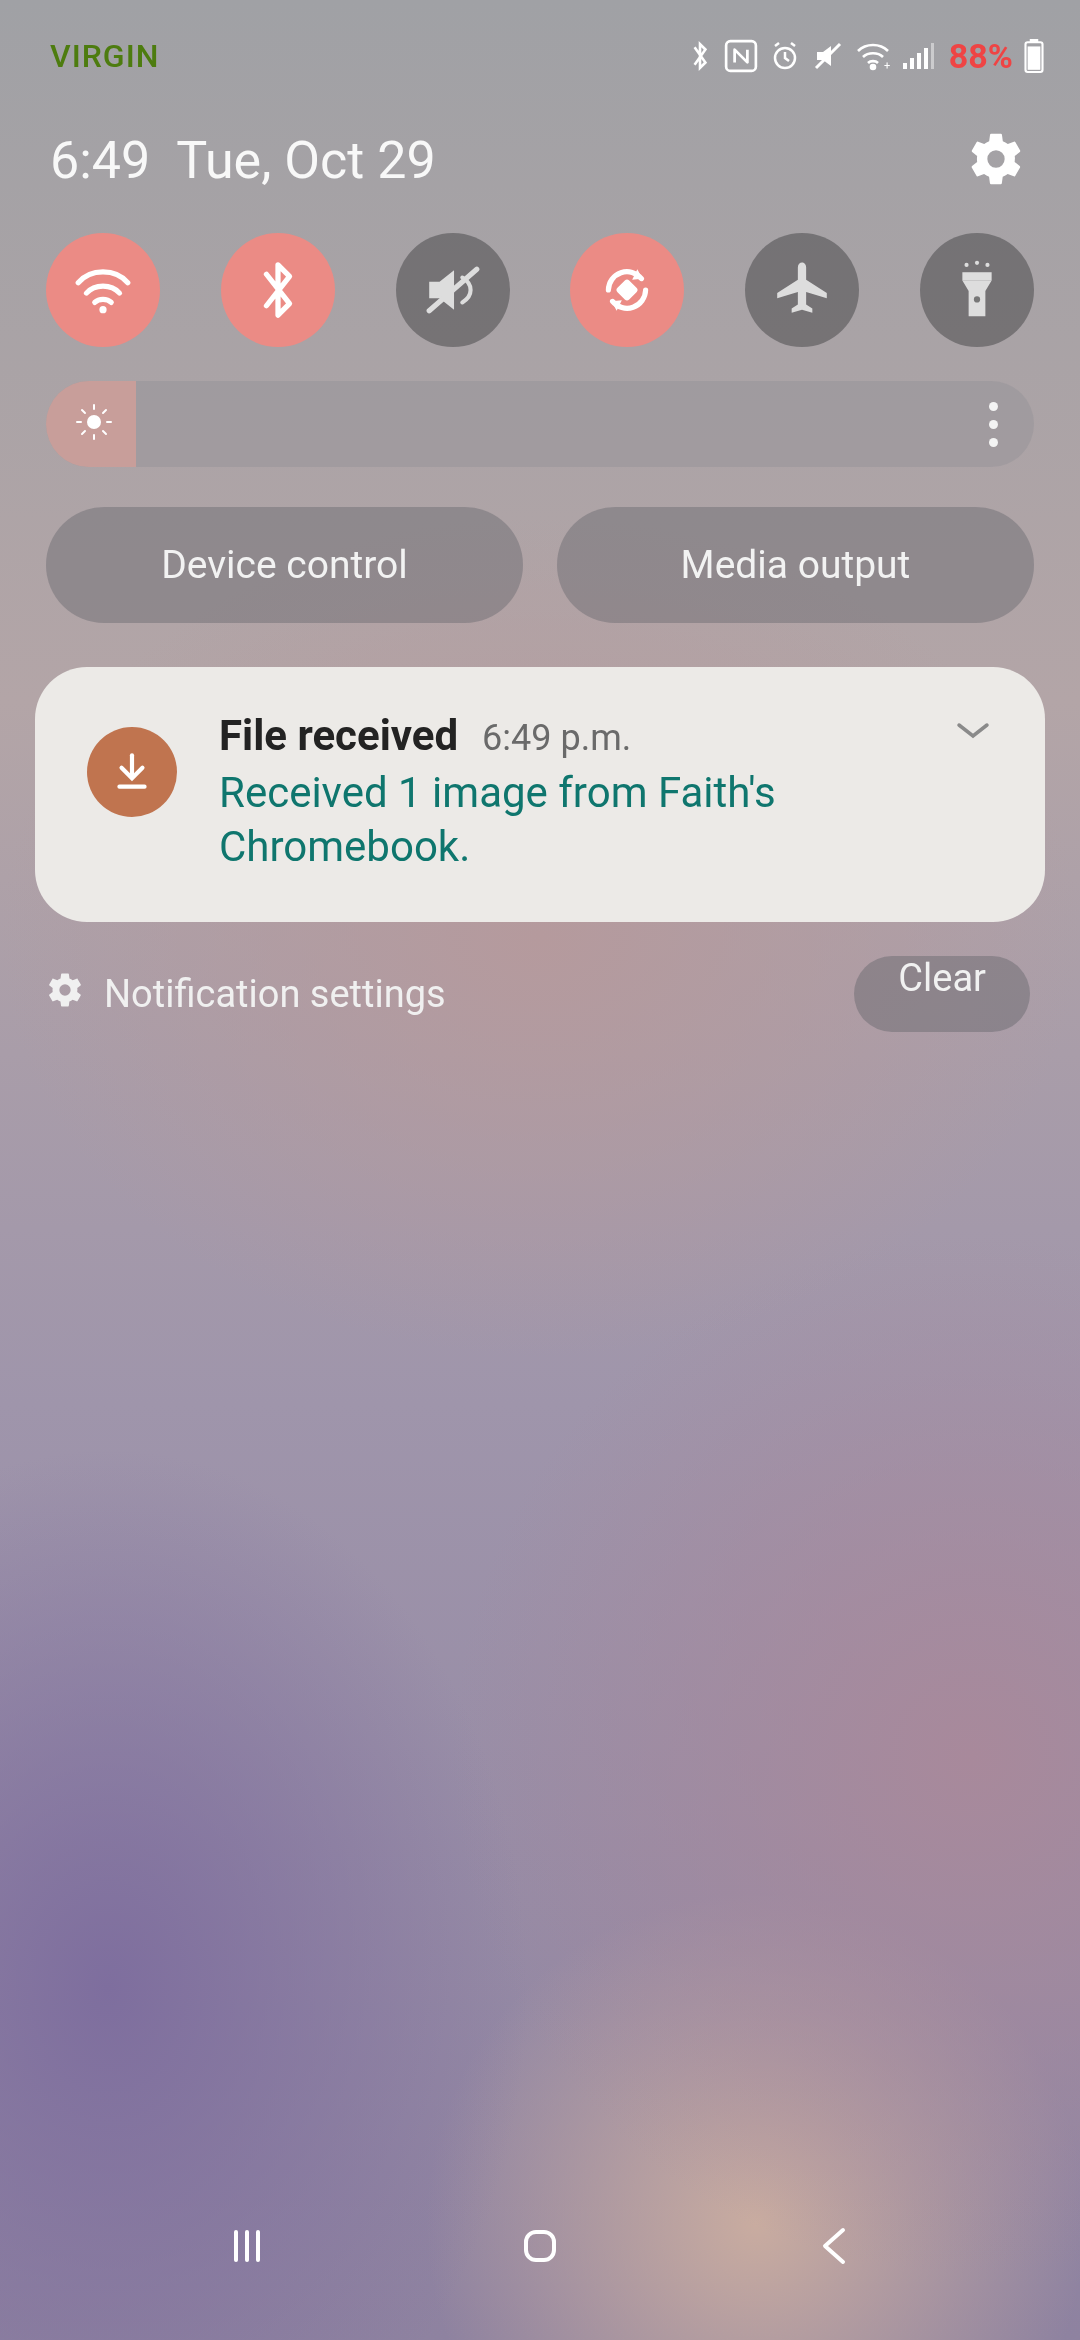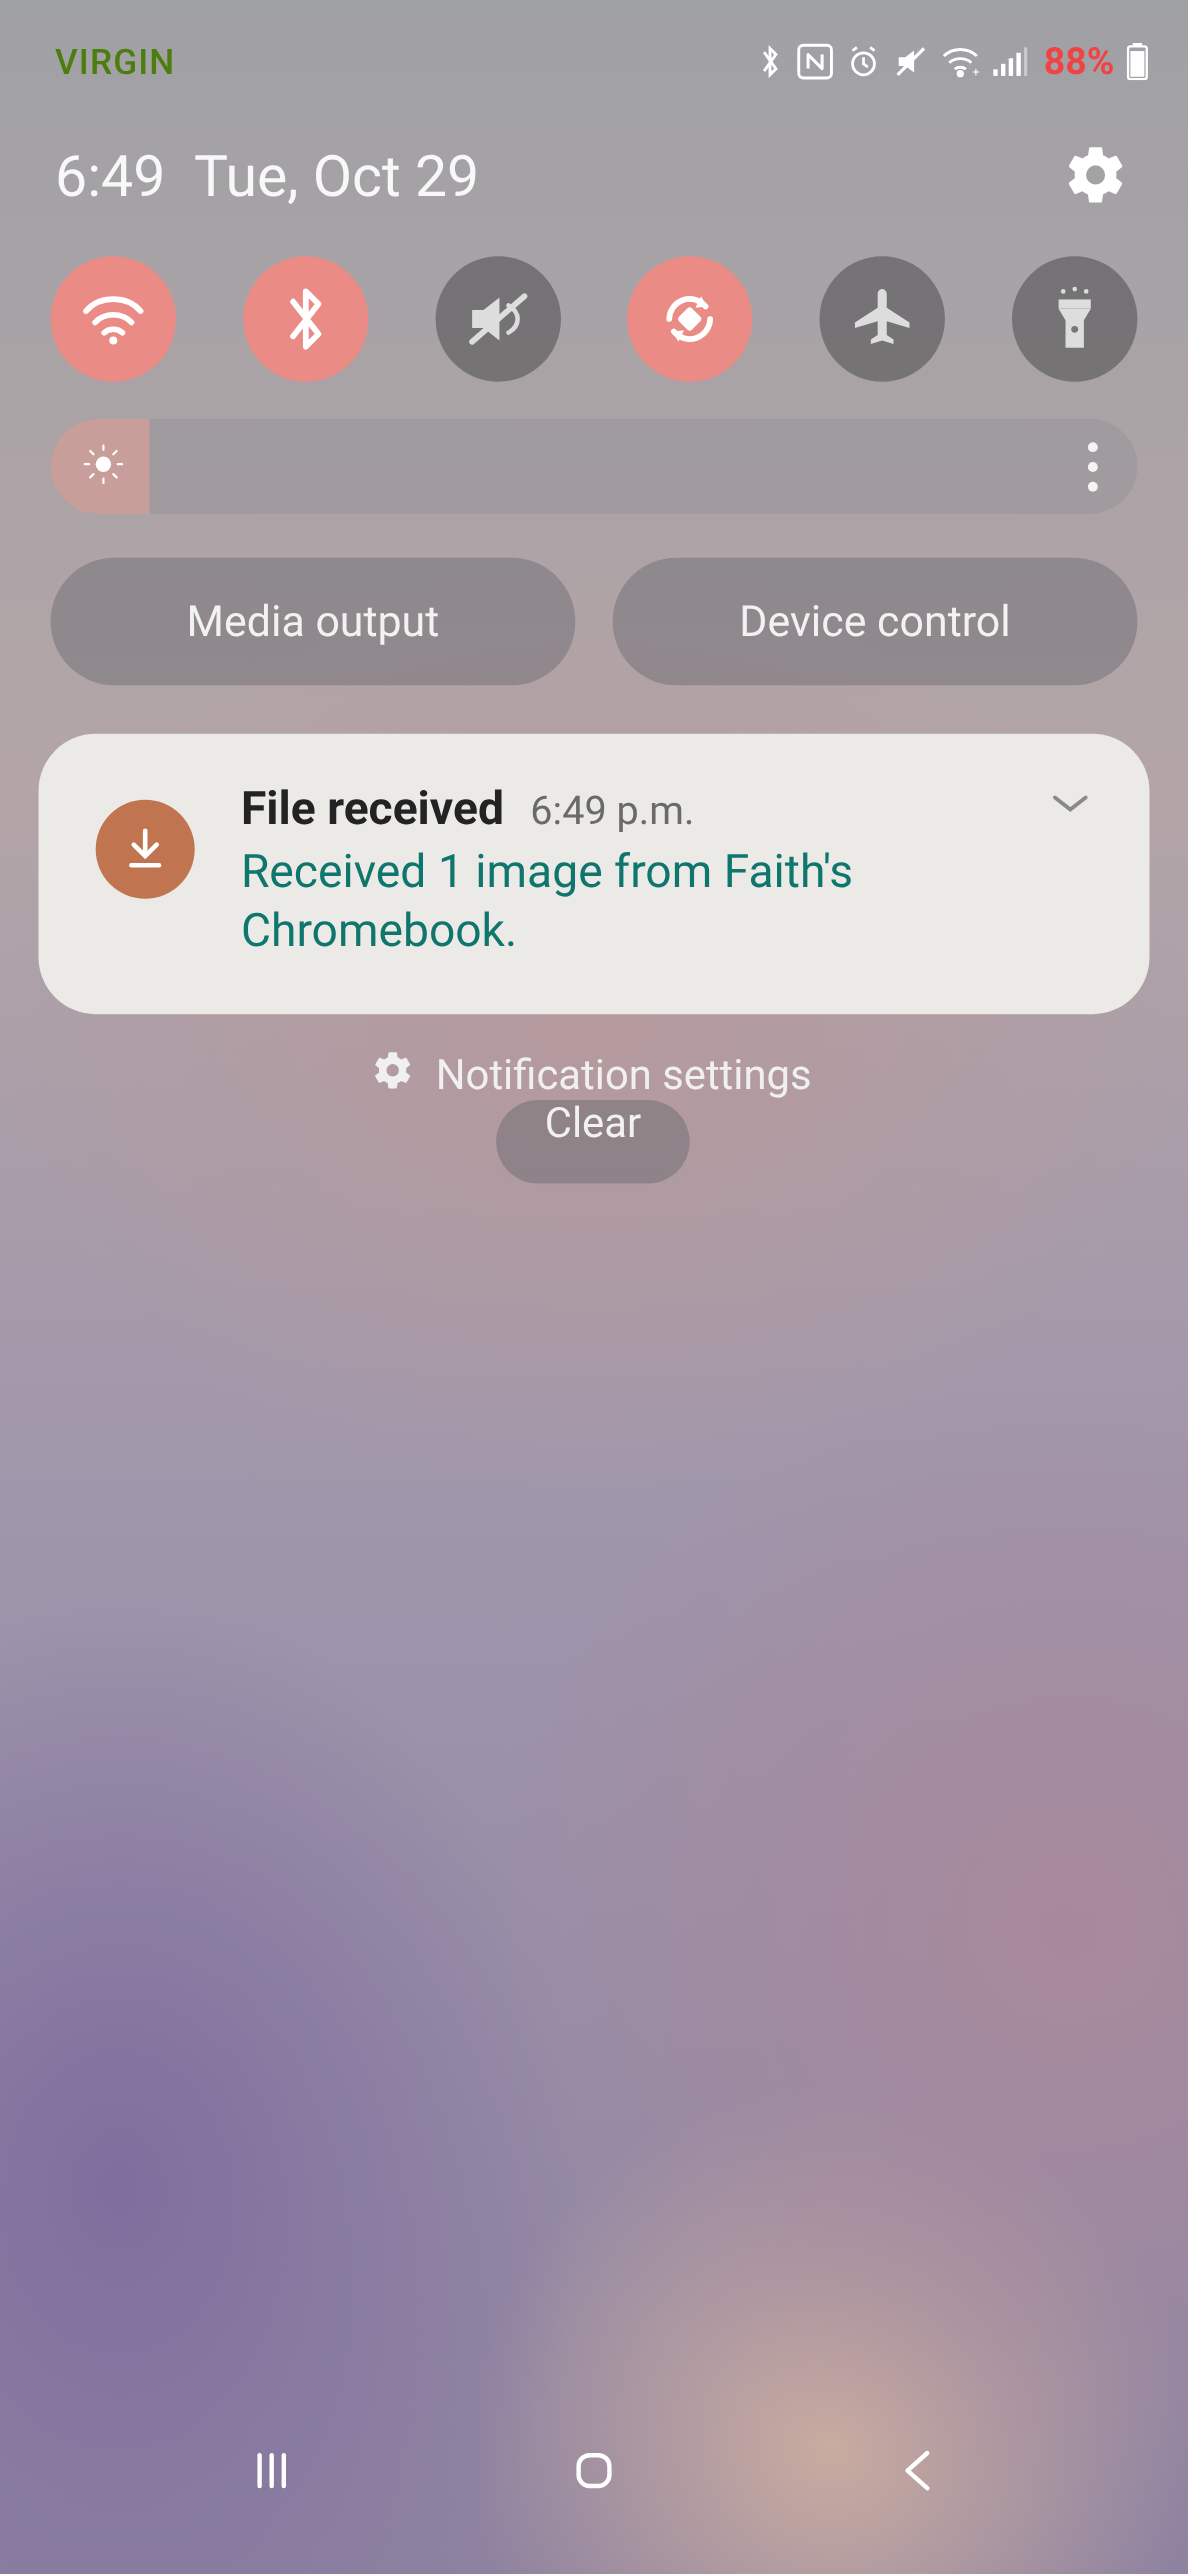--- a/index.html
+++ b/index.html
@@ -49,21 +49,21 @@
   .notif { margin:44px 35px 0; background:#eceae7; border-radius:52px; padding:44px 50px 48px 52px; display:flex; gap:42px; align-items:flex-start; position:relative; }
   .notif-icon { width:90px; height:90px; border-radius:50%; background:#c0744f; display:flex; align-items:center; justify-content:center; flex-shrink:0; margin-top:16px; }
   .notif-body { flex:1; color:#2d2d2d; }
   .notif-head { display:flex; align-items:baseline; gap:24px; }
   .notif-title { font-size:42px; font-weight:700; color:#232323; }
   .notif-time { font-size:36px; color:#6a6a6a; }
   .notif-text { font-size:42px; color:#0f766e; margin-top:6px; line-height:1.28; }
   .notif-chev { position:absolute; right:52px; top:50px; }
 
   
-  .footer-row { display:flex; justify-content:space-between; align-items:center; padding:34px 50px 0 48px;flex-direction:column; }
+  .footer-row { display:flex; justify-content:space-between; align-items:center; padding:34px 50px 0 48px; }
   .notif-settings { display:flex; align-items:center; gap:22px; font-size:38px; color:#f0f0f0; cursor:pointer; }
   .clear-btn { height:76px; padding:0 44px; border-radius:40px; background:rgba(105,105,110,0.48); display:flex; align-items:flex-start; font-size:38px; color:#f1f1f1; cursor:pointer; }
 
   
   .nav-bar { position:absolute; bottom:0; left:0; right:0; height:160px; display:flex; justify-content:space-around; align-items:center; padding:0 100px 28px; }
   .nav-btn { width:120px; height:80px; display:flex; align-items:center; justify-content:center; cursor:pointer; }
 </style>
 </head>
 <body>
 
@@ -199,24 +199,24 @@
   </span>
   <div class="brightness-menu">
     <div class="dot"></div>
       <div class="dot"></div>
       <div class="dot"></div>
   </div>
 </div>
 
 <div class="ctrl-row">
   <div class="ctrl-btn">
+      <span>Device control</span>
+    </div>
+  <div class="ctrl-btn">
       <span>Media output</span>
-    </div>
-  <div class="ctrl-btn">
-      <span>Device control</span>
     </div>
 </div>
 
 <div class="notif">
   <div class="notif-icon">
     <svg width="46" height="46" viewBox="0 0 44 44" fill="none" stroke="#fff" stroke-width="4" stroke-linecap="round">
         <line x1="22" y1="6" x2="22" y2="26"></line>
         <path d="M12 18 L22 28 L32 18"></path>
         <line x1="10" y1="36" x2="34" y2="36"></line>
       </svg>

